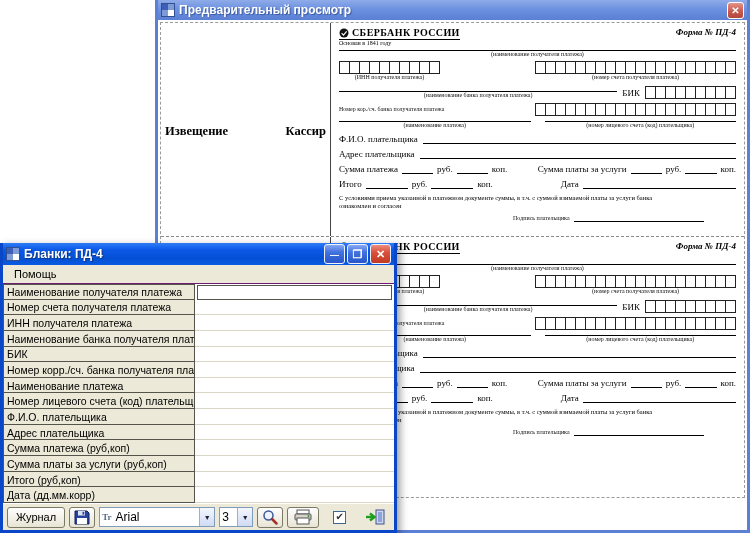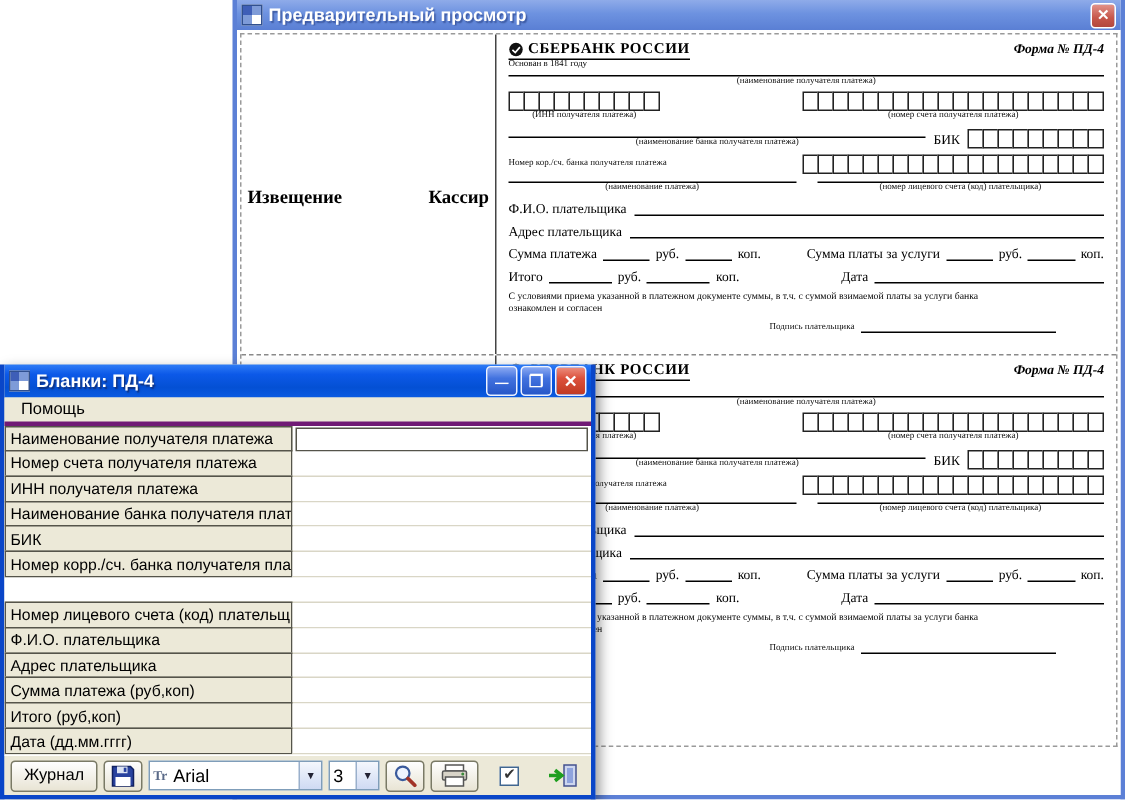--- a/index.html
+++ b/index.html
@@ -69,21 +69,21 @@
   .bw-titlebar { height:22px; flex:none; margin:-0px -0px 0 -0px;
     background:linear-gradient(180deg,#2f7cf6 0%,#0c59e8 30%,#0450d4 70%,#0a5be2 100%);
     display:flex; align-items:center; padding:0 3px; }
   .bw-title { color:#fff; font-size:12px; font-weight:bold; margin-left:4px; flex:1;
     text-shadow:1px 1px 1px #10327e; }
   .cap-btn { width:21px; height:20px; border-radius:3px; border:1px solid #eef2ff; margin-left:2px;
     color:#fff; font-size:11px; font-weight:bold; display:flex; align-items:center; justify-content:center;
     background:linear-gradient(180deg,#89a8f2 0%,#4272df 40%,#2757c8 100%); cursor:default; }
   .cap-btn.min { align-items:flex-end; padding-bottom:3px; font-size:9px; }
   .cap-btn.close { background:linear-gradient(180deg,#ec8d7d 0%,#dc513c 40%,#c03a22 100%); }
-  .bw-menubar { height:19px; flex:none; background:#ece9d8; border-bottom:3px solid #701a75;
+  .bw-menubar { height:19px; flex:none; background:#ece9d8; border-bottom:1px solid #701a75;
     display:flex; align-items:center; padding:0 6px; }
   .menu-item { font-size:11px; padding:1px 5px; }
   .bw-table { flex:1; display:flex; flex-direction:column; background:#fff; overflow:hidden; }
   .trow { display:flex; flex:1; min-height:0; }
   .tlabel { width:192px; flex:none; background:#ece9d8; border:1px solid #55544a; margin-top:-1px;
     font-size:10.5px; padding:1px 2px 0 3px; white-space:nowrap; overflow:hidden; display:flex; align-items:center; }
   .trow:first-child .tlabel { margin-top:0; }
   .tinput { flex:1; background:#fff; border-bottom:1px solid #d9d6c6; font-size:11px; padding:0 3px; }
   .tinput.focused { border:1px solid #55544a; margin:1px 2px 0 2px; }
   .bw-toolbar { height:27px; flex:none; background:#ece9d8; border-top:1px solid #fff;
@@ -474,44 +474,49 @@
       </div>
       <div class="trow">
         <div class="tlabel">БИК</div>
         <div class="tinput"></div>
       </div>
       <div class="trow">
         <div class="tlabel">Номер корр./сч. банка получателя платежа</div>
         <div class="tinput"></div>
       </div>
       <div class="trow">
+        <div class="tlabel">Наименование платежа</div>
         <div class="tinput"></div>
       </div>
       <div class="trow">
         <div class="tlabel">Номер лицевого счета (код) плательщика</div>
         <div class="tinput"></div>
       </div>
       <div class="trow">
         <div class="tlabel">Ф.И.О. плательщика</div>
         <div class="tinput"></div>
       </div>
       <div class="trow">
         <div class="tlabel">Адрес плательщика</div>
         <div class="tinput"></div>
       </div>
       <div class="trow">
         <div class="tlabel">Сумма платежа (руб,коп)</div>
         <div class="tinput"></div>
       </div>
       <div class="trow">
+        <div class="tlabel">Сумма платы за услуги (руб,коп)</div>
+        <div class="tinput"></div>
+      </div>
+      <div class="trow">
         <div class="tlabel">Итого (руб,коп)</div>
         <div class="tinput"></div>
       </div>
       <div class="trow">
-        <div class="tlabel">Дата (дд.мм.гггг)</div>
+        <div class="tlabel">Дата (дд.мм.корр)</div>
         <div class="tinput"></div>
       </div>
     </div>
   <div class="bw-toolbar">
     <button class="xp-btn">Журнал</button>
     <button class="xp-btn tool-btn">
       <span>
           <svg width="16" height="16" viewBox="0 0 16 16">
             <path d="M1 2 h12 l2 2 v11 H1 z" fill="#28429e" stroke="#102060"></path>
             <rect x="4" y="2" width="7" height="4.5" fill="#dce4f4"></rect>

